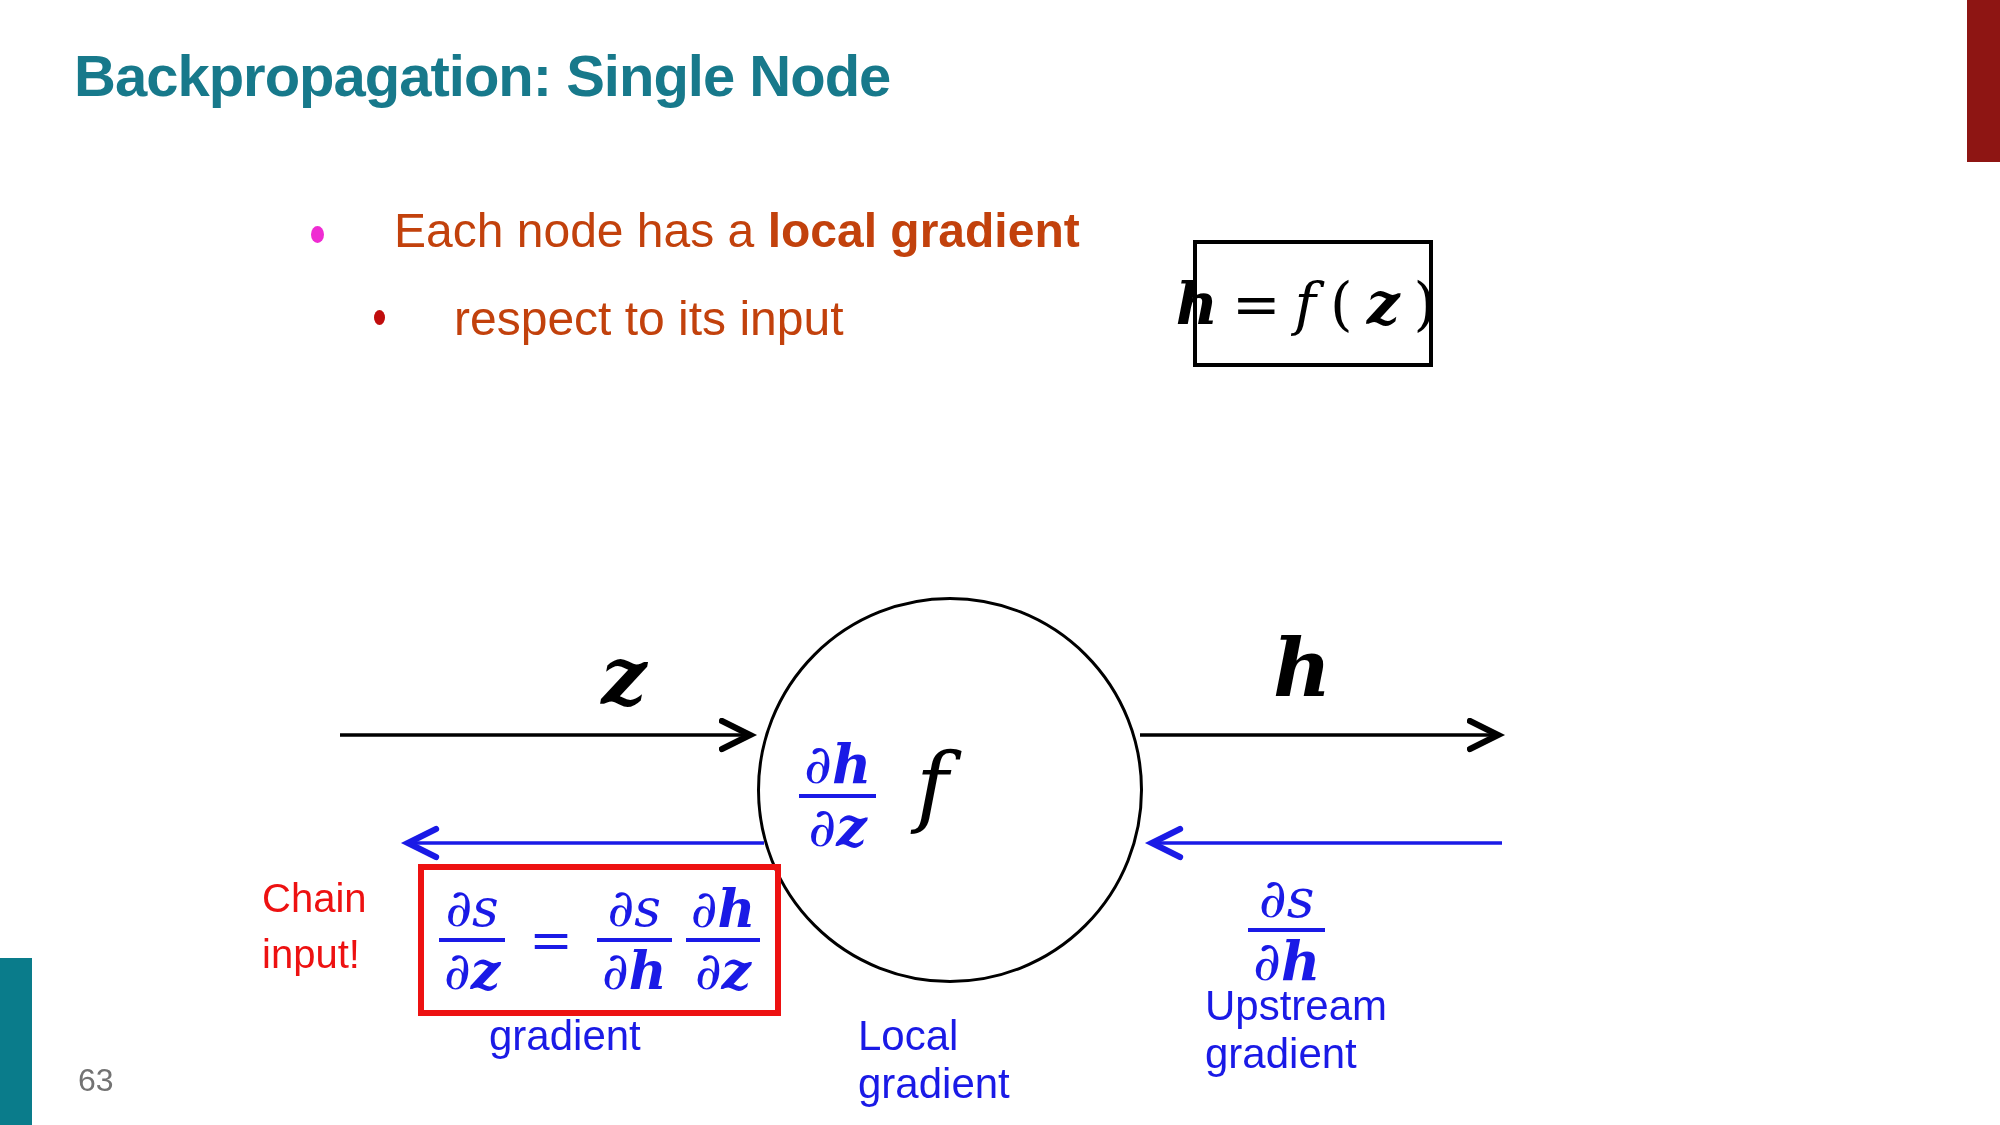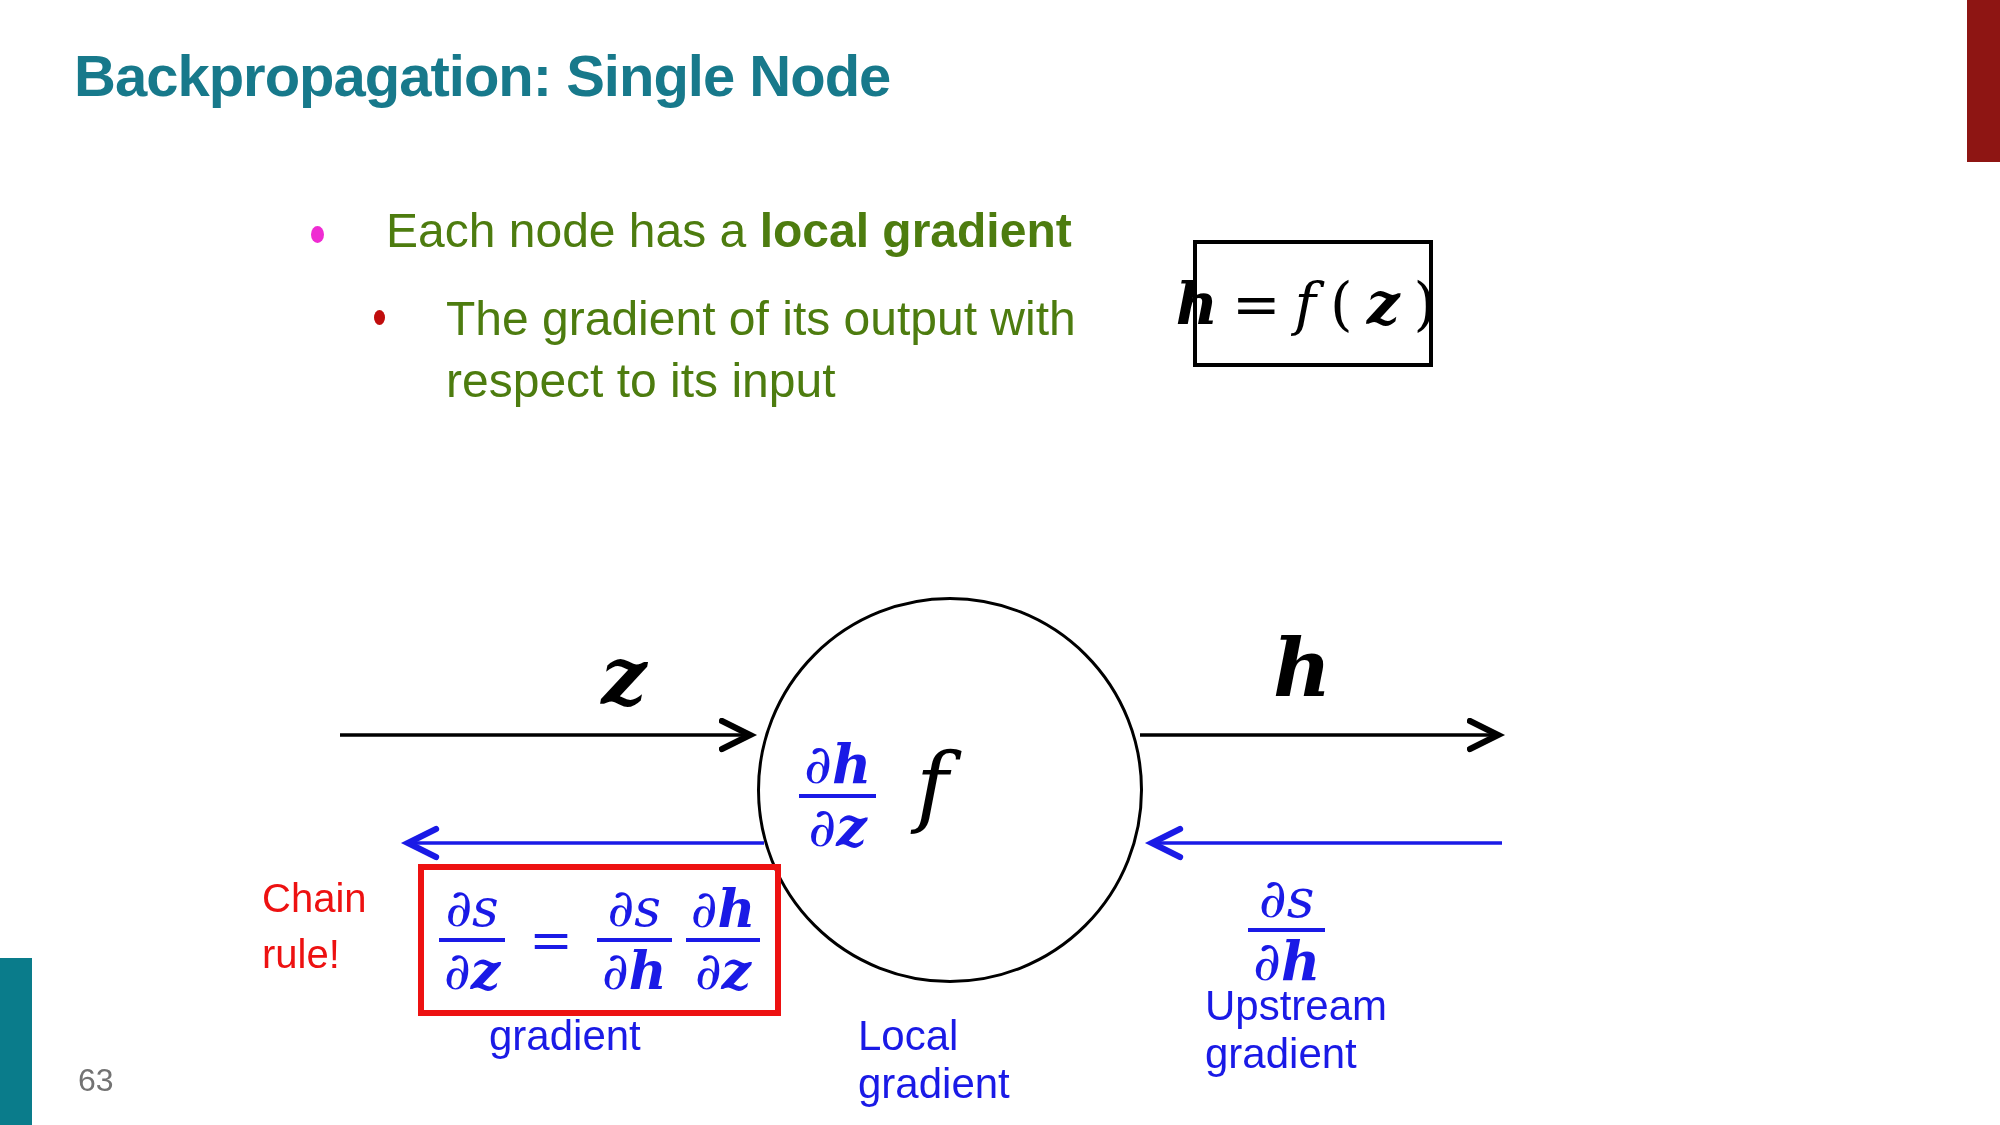--- a/index.html
+++ b/index.html
@@ -10,21 +10,21 @@
   
   .corner-bar{position:absolute;left:1967px;top:0;width:33px;height:162px;background:var(--corner_maroon,#8e1513);}
   .side-bar{position:absolute;left:0;top:958px;width:32px;height:167px;background:var(--sidebar_teal,#0a7c8b);}
   
   .title{position:absolute;left:74px;top:42px;margin:0;font-size:58px;font-weight:bold;
     letter-spacing:-1px;color:var(--title_teal,#17798b);}
   
   .dot{position:absolute;border-radius:50%;}
   .dot1{left:311px;top:226px;width:13px;height:17px;background:var(--bullet_magenta,#ef2bd2);}
   .dot2{left:374px;top:310px;width:11px;height:15px;background:var(--bullet_red,#c00d0d);}
-  .btext{position:absolute;color:#4d7c0f;font-size:48px;line-height:62px;white-space:nowrap;}
+  .btext{position:absolute;color:#c2410c;font-size:48px;line-height:62px;white-space:nowrap;margin-left:8px;}
   .b1text{left:386px;top:200px;}
   .b2text{left:446px;top:288px;}
   
   .formula-box{position:absolute;left:1193px;top:240px;width:240px;height:127px;border:4px solid #000;
     box-sizing:border-box;display:flex;align-items:center;justify-content:center;}
   .mathk{font-family:"DejaVu Serif",serif;font-style:italic;font-size:58px;color:#000;line-height:1;}
   .vec{font-weight:bold;}
   .equ{font-style:normal;}
   .formula-box .equ{margin:0 14px;}
   
@@ -71,21 +71,20 @@
   <div class="corner-bar"></div>
   <div class="side-bar"></div>
 
   <h1 class="title">Backpropagation: Single Node</h1>
 
   <span class="dot dot1"></span>
   <div class="btext b1text"><span>Each node has a </span><b>local gradient</b></div>
 
   <span class="dot dot2"></span>
   <div class="btext b2text">
-    <div>The gradient of its output with</div>
     <div>respect to its input</div>
   </div>
 
   <div class="formula-box">
     <span class="mathk vec">h</span>
     <span class="mathk equ">=</span>
     <span class="mathk">f</span>
     <span class="mathk equ">(</span>
     <span class="mathk vec">z</span>
     <span class="mathk equ">)</span>
@@ -119,21 +118,21 @@
   </span>
 
   <span class="frac upstream-frac">
     <span class="fnum"><span>∂</span><span>s</span></span>
     <span class="fbar"></span>
     <span class="fden"><span>∂</span><span class="vec">h</span></span>
   </span>
 
   <div class="chain-note">
     <div>Chain</div>
-    <div>rule!</div>
+    <div>input!</div>
   </div>
 
   <div class="red-box">
     <span class="frac frac-inline">
       <span class="fnum"><span>∂</span><span>s</span></span>
       <span class="fbar"></span>
       <span class="fden"><span>∂</span><span class="vec">z</span></span>
     </span>
     <span class="chain-eq">=</span>
     <span class="frac frac-inline">

